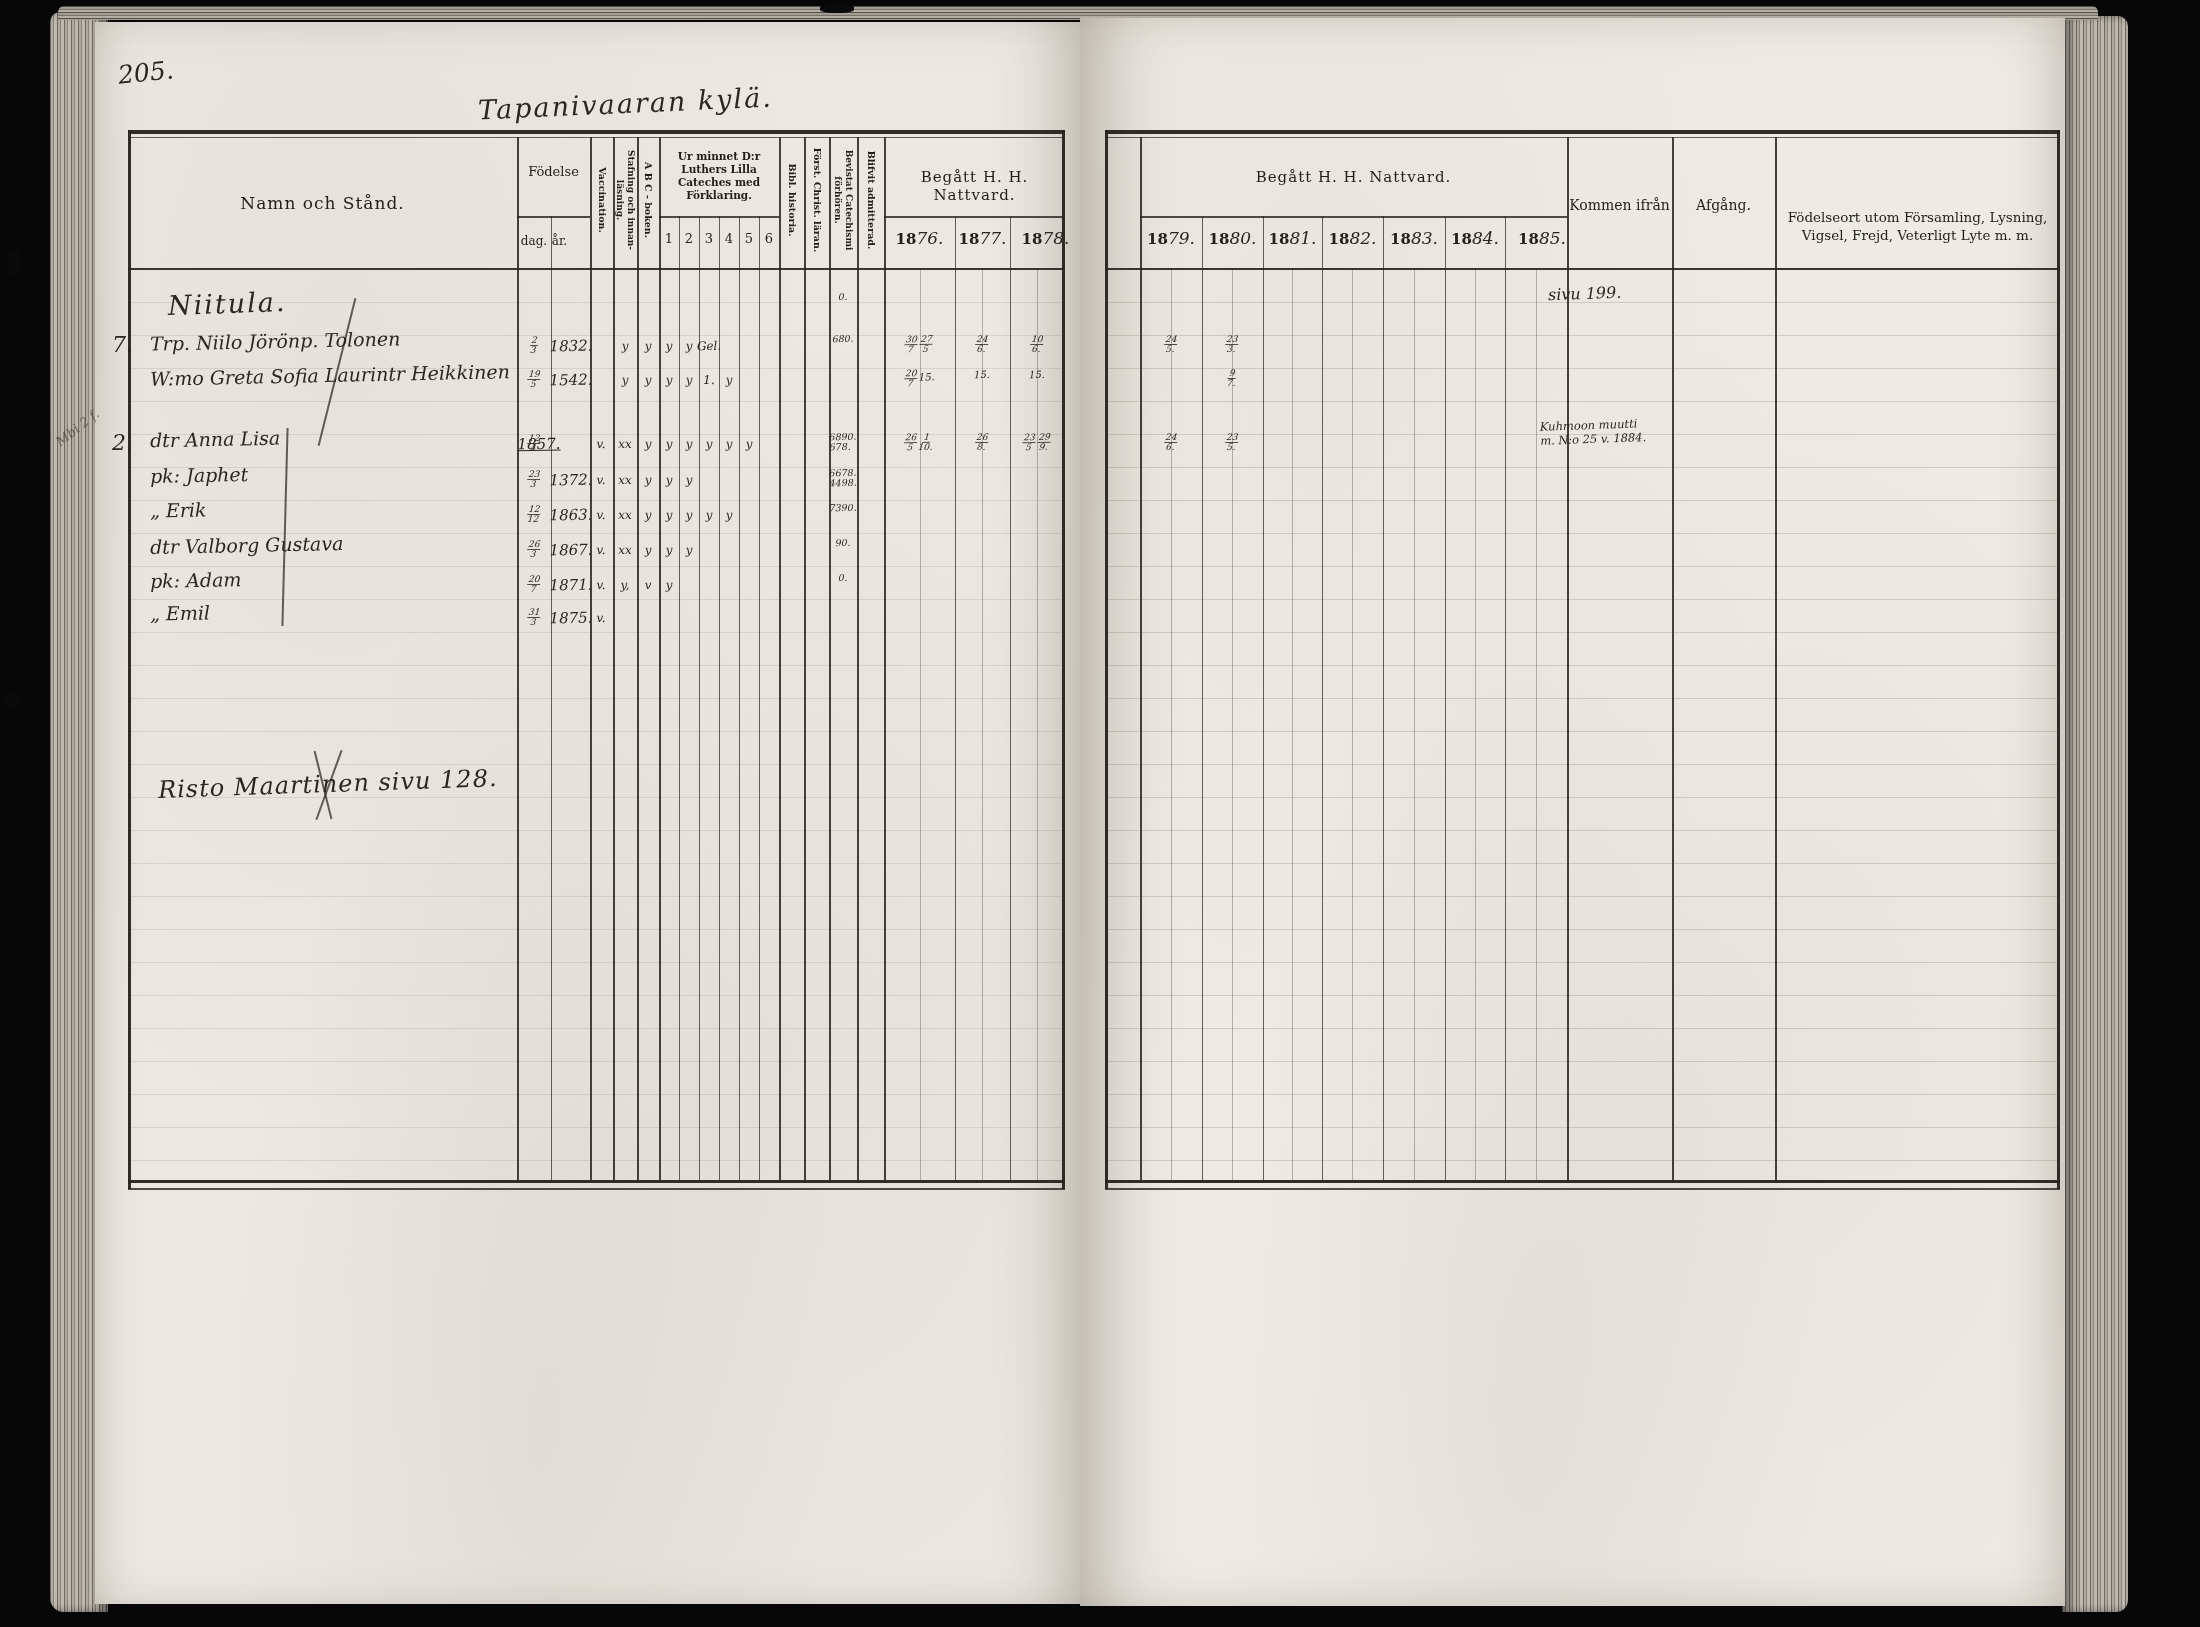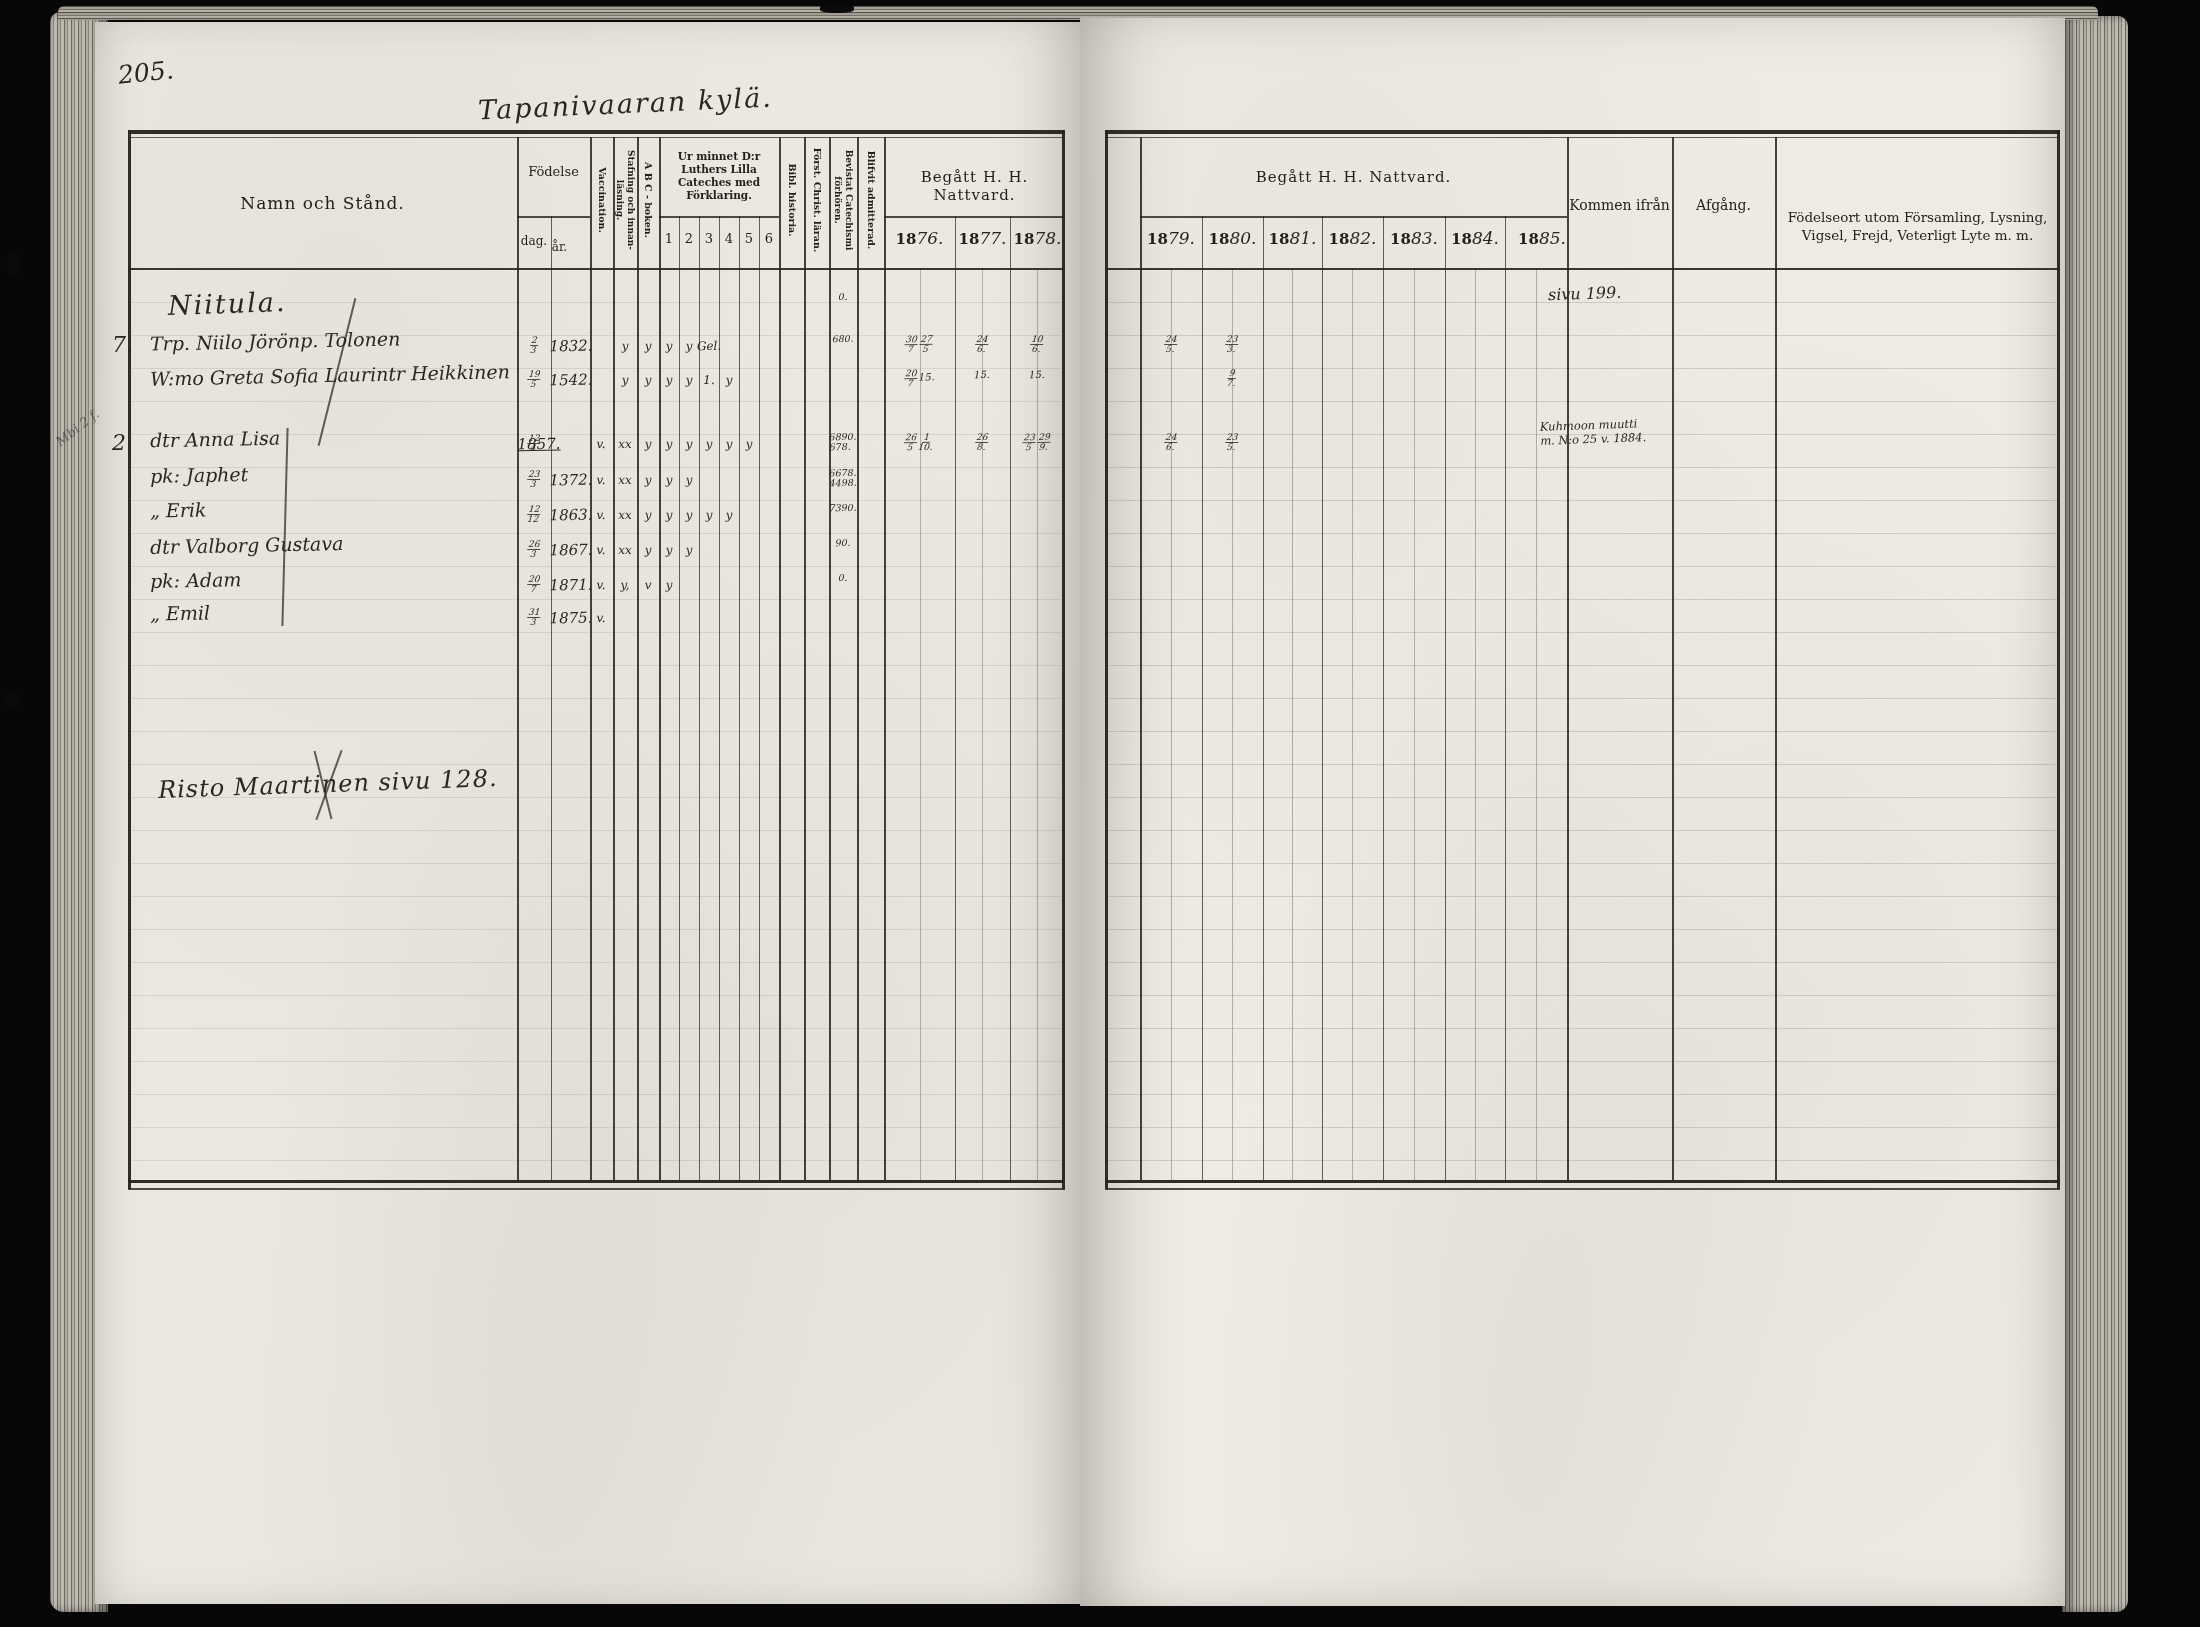--- a/index.html
+++ b/index.html
@@ -80,21 +80,21 @@
   <div class="hw" style="left:118px;top:58px;font-size:25px;transform:rotate(-6deg);">205.</div>
   <div class="hw" style="left:478px;top:88px;font-size:27px;letter-spacing:2px;transform:rotate(-2.5deg);">Tapanivaaran kylä.</div>
 
   <div>
     <div class="hc lbl-namn" style="left:128px;top:193px;width:389px;">
       <span>Namn och Stånd.</span></div>
     <div class="hc lbl-fodelse" style="left:517px;top:164px;width:73px;">
       <span>Födelse</span></div>
     <div class="hc lbl-sub" style="left:517px;top:234px;width:34px;">
       <span>dag.</span></div>
-    <div class="hc lbl-sub" style="left:551px;top:240px;width:17px;">
+    <div class="hc lbl-sub" style="left:551px;top:234px;width:17px;">
       <span>år.</span></div>
 
     <div class="vcell" style="left:590px;width:23px;">
       <div class="vtxt">Vaccination.</div>
       </div>
     <div class="vcell" style="left:613px;width:24px;">
       <div class="vtxt" style="font-size:9px;">
         <div>Stafning och innan-</div>
         <div>läsning.</div>
       </div>
@@ -134,21 +134,21 @@
       <div class="vtxt">Blifvit admitterad.</div>
       </div>
 
     <div class="hc lbl-natt" style="left:884px;top:168px;width:181px;">
       <span>Begått H. H. Nattvard.</span></div>
 
     <div class="yearcell" style="left:884px;width:71px;">
       <span class="yp">18</span><span class="ys">76.</span></div>
     <div class="yearcell" style="left:955px;width:55px;">
       <span class="yp">18</span><span class="ys">77.</span></div>
-    <div class="yearcell" style="left:1010px;width:55px;">
+    <div class="yearcell" style="left:1010px;width:55px;padding-left:8px;">
       <span class="yp">18</span><span class="ys">78.</span></div>
   </div>
 
   <div>
     <div class="hc lbl-natt" style="left:1140px;top:168px;width:427px;">
       <span>Begått H. H. Nattvard.</span></div>
 
     <div class="yearcell" style="left:1140px;width:62px;">
       <span class="yp">18</span><span class="ys">79.</span></div>
     <div class="yearcell" style="left:1202px;width:61px;">

